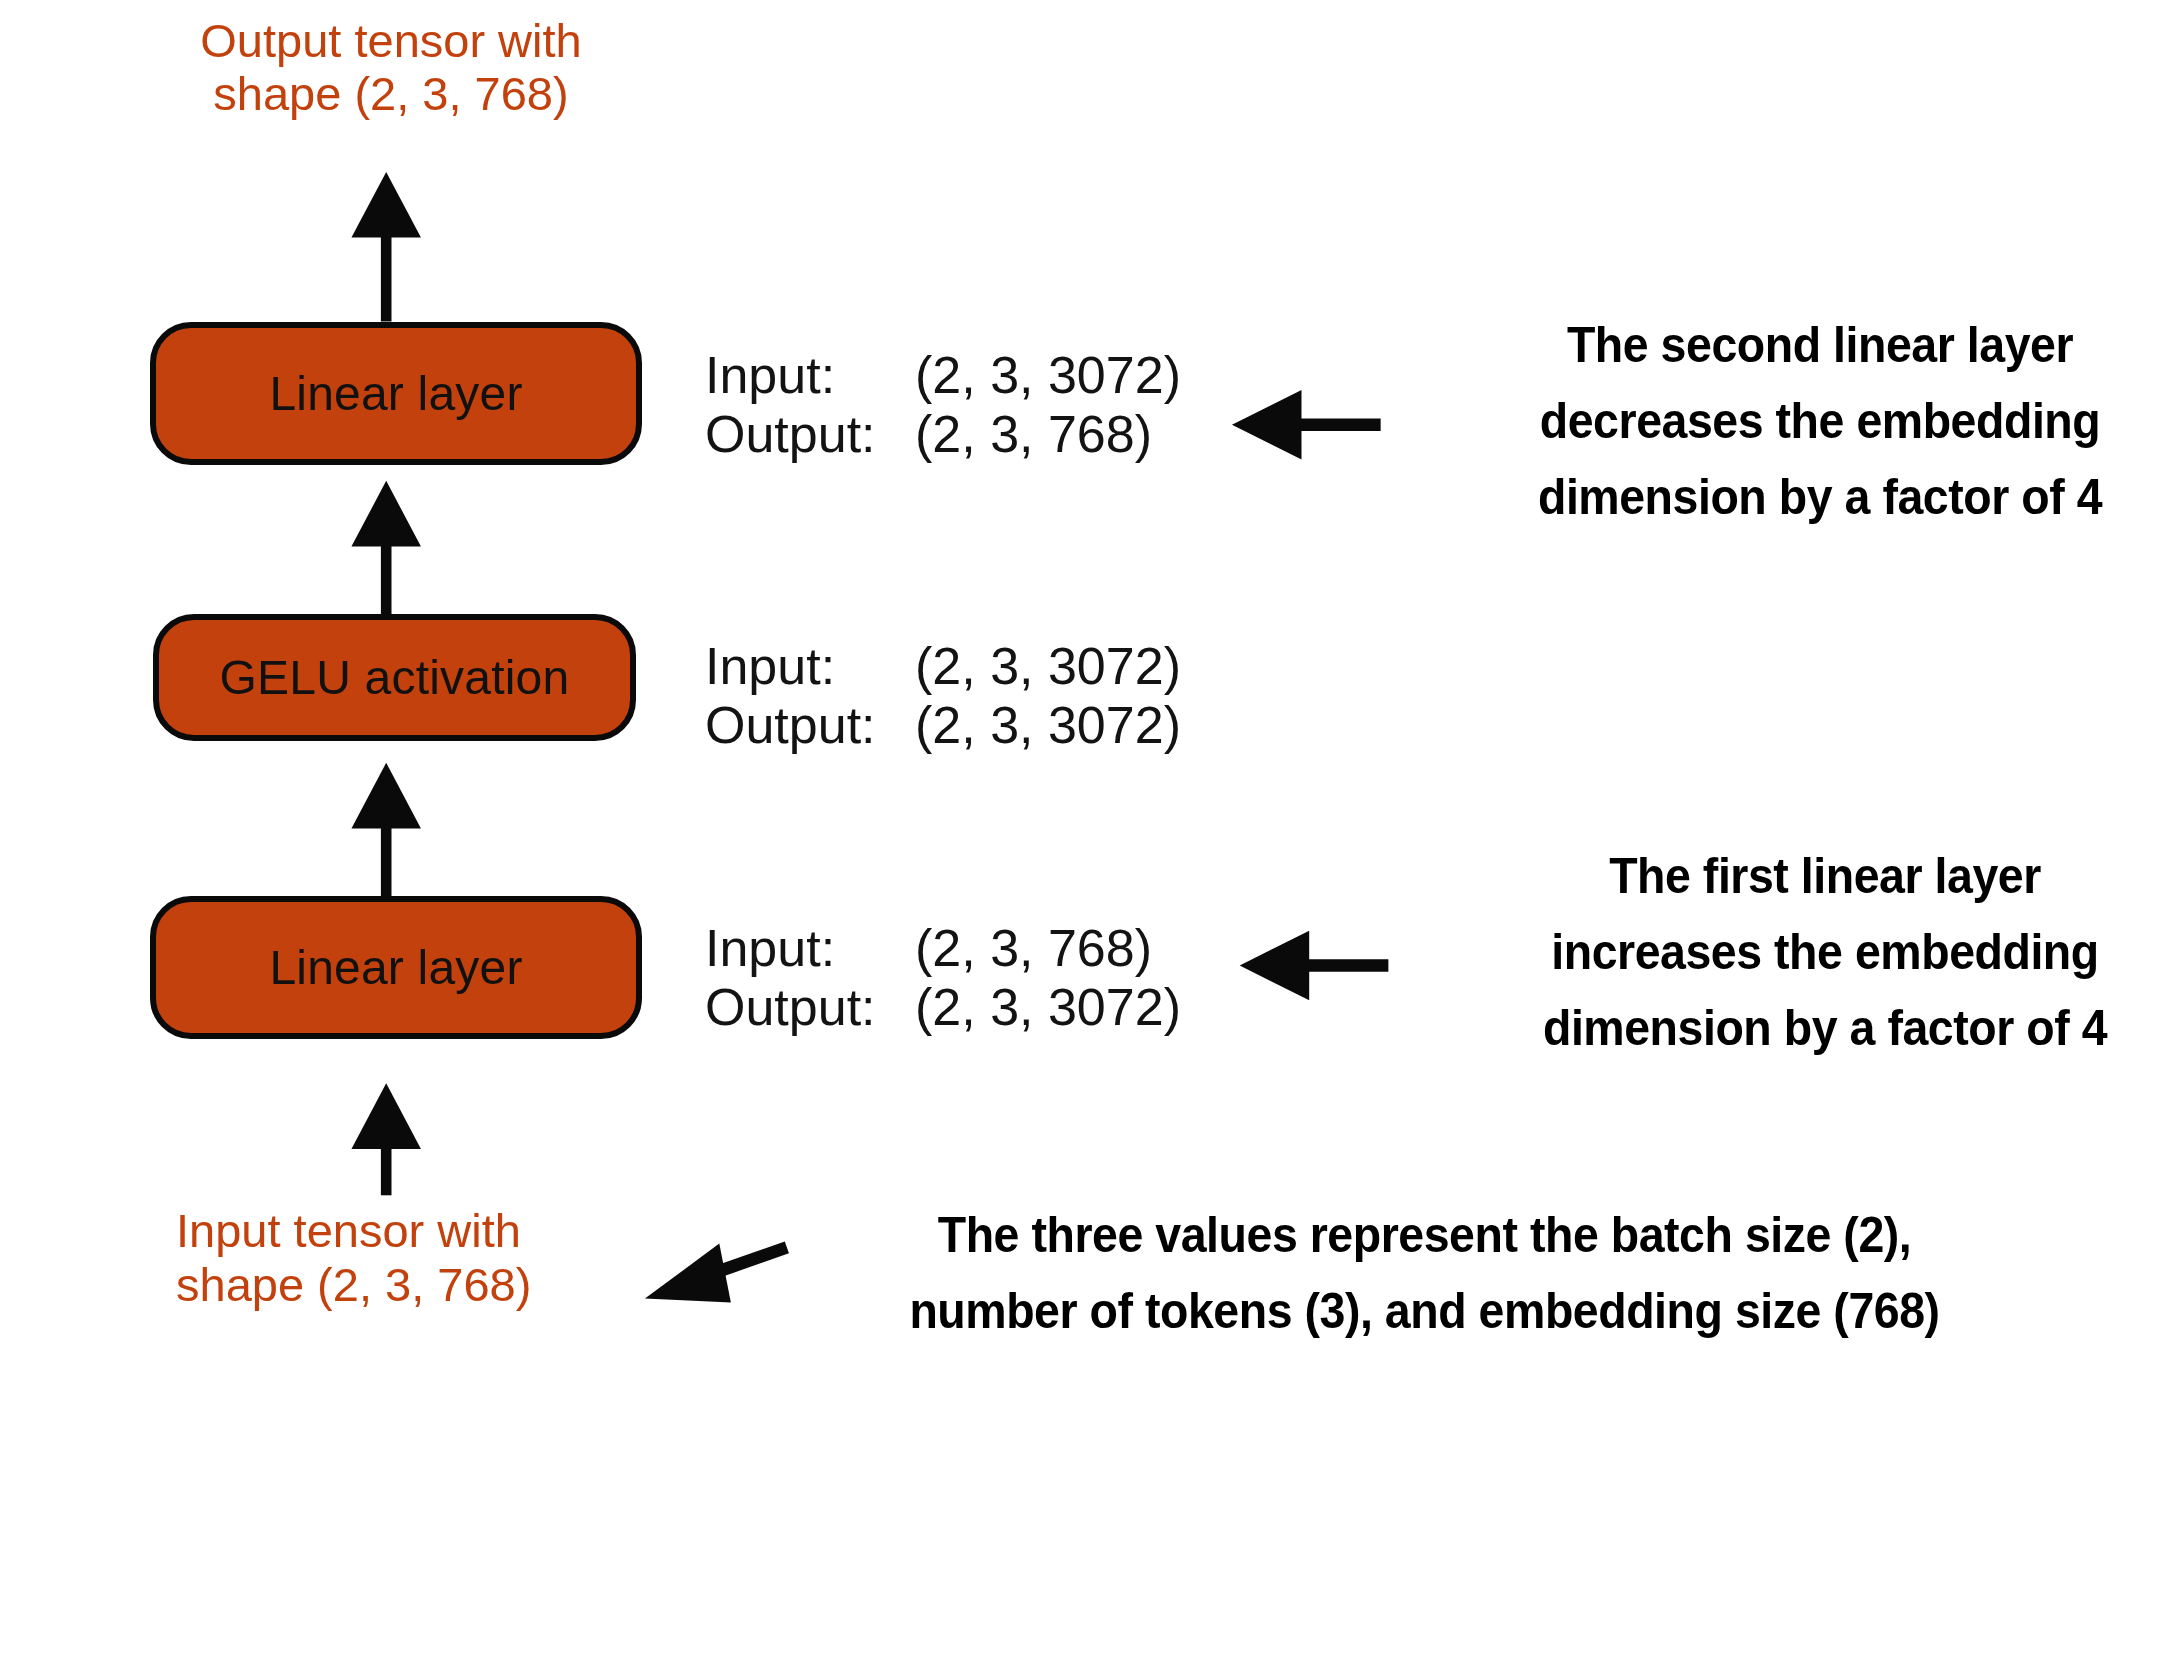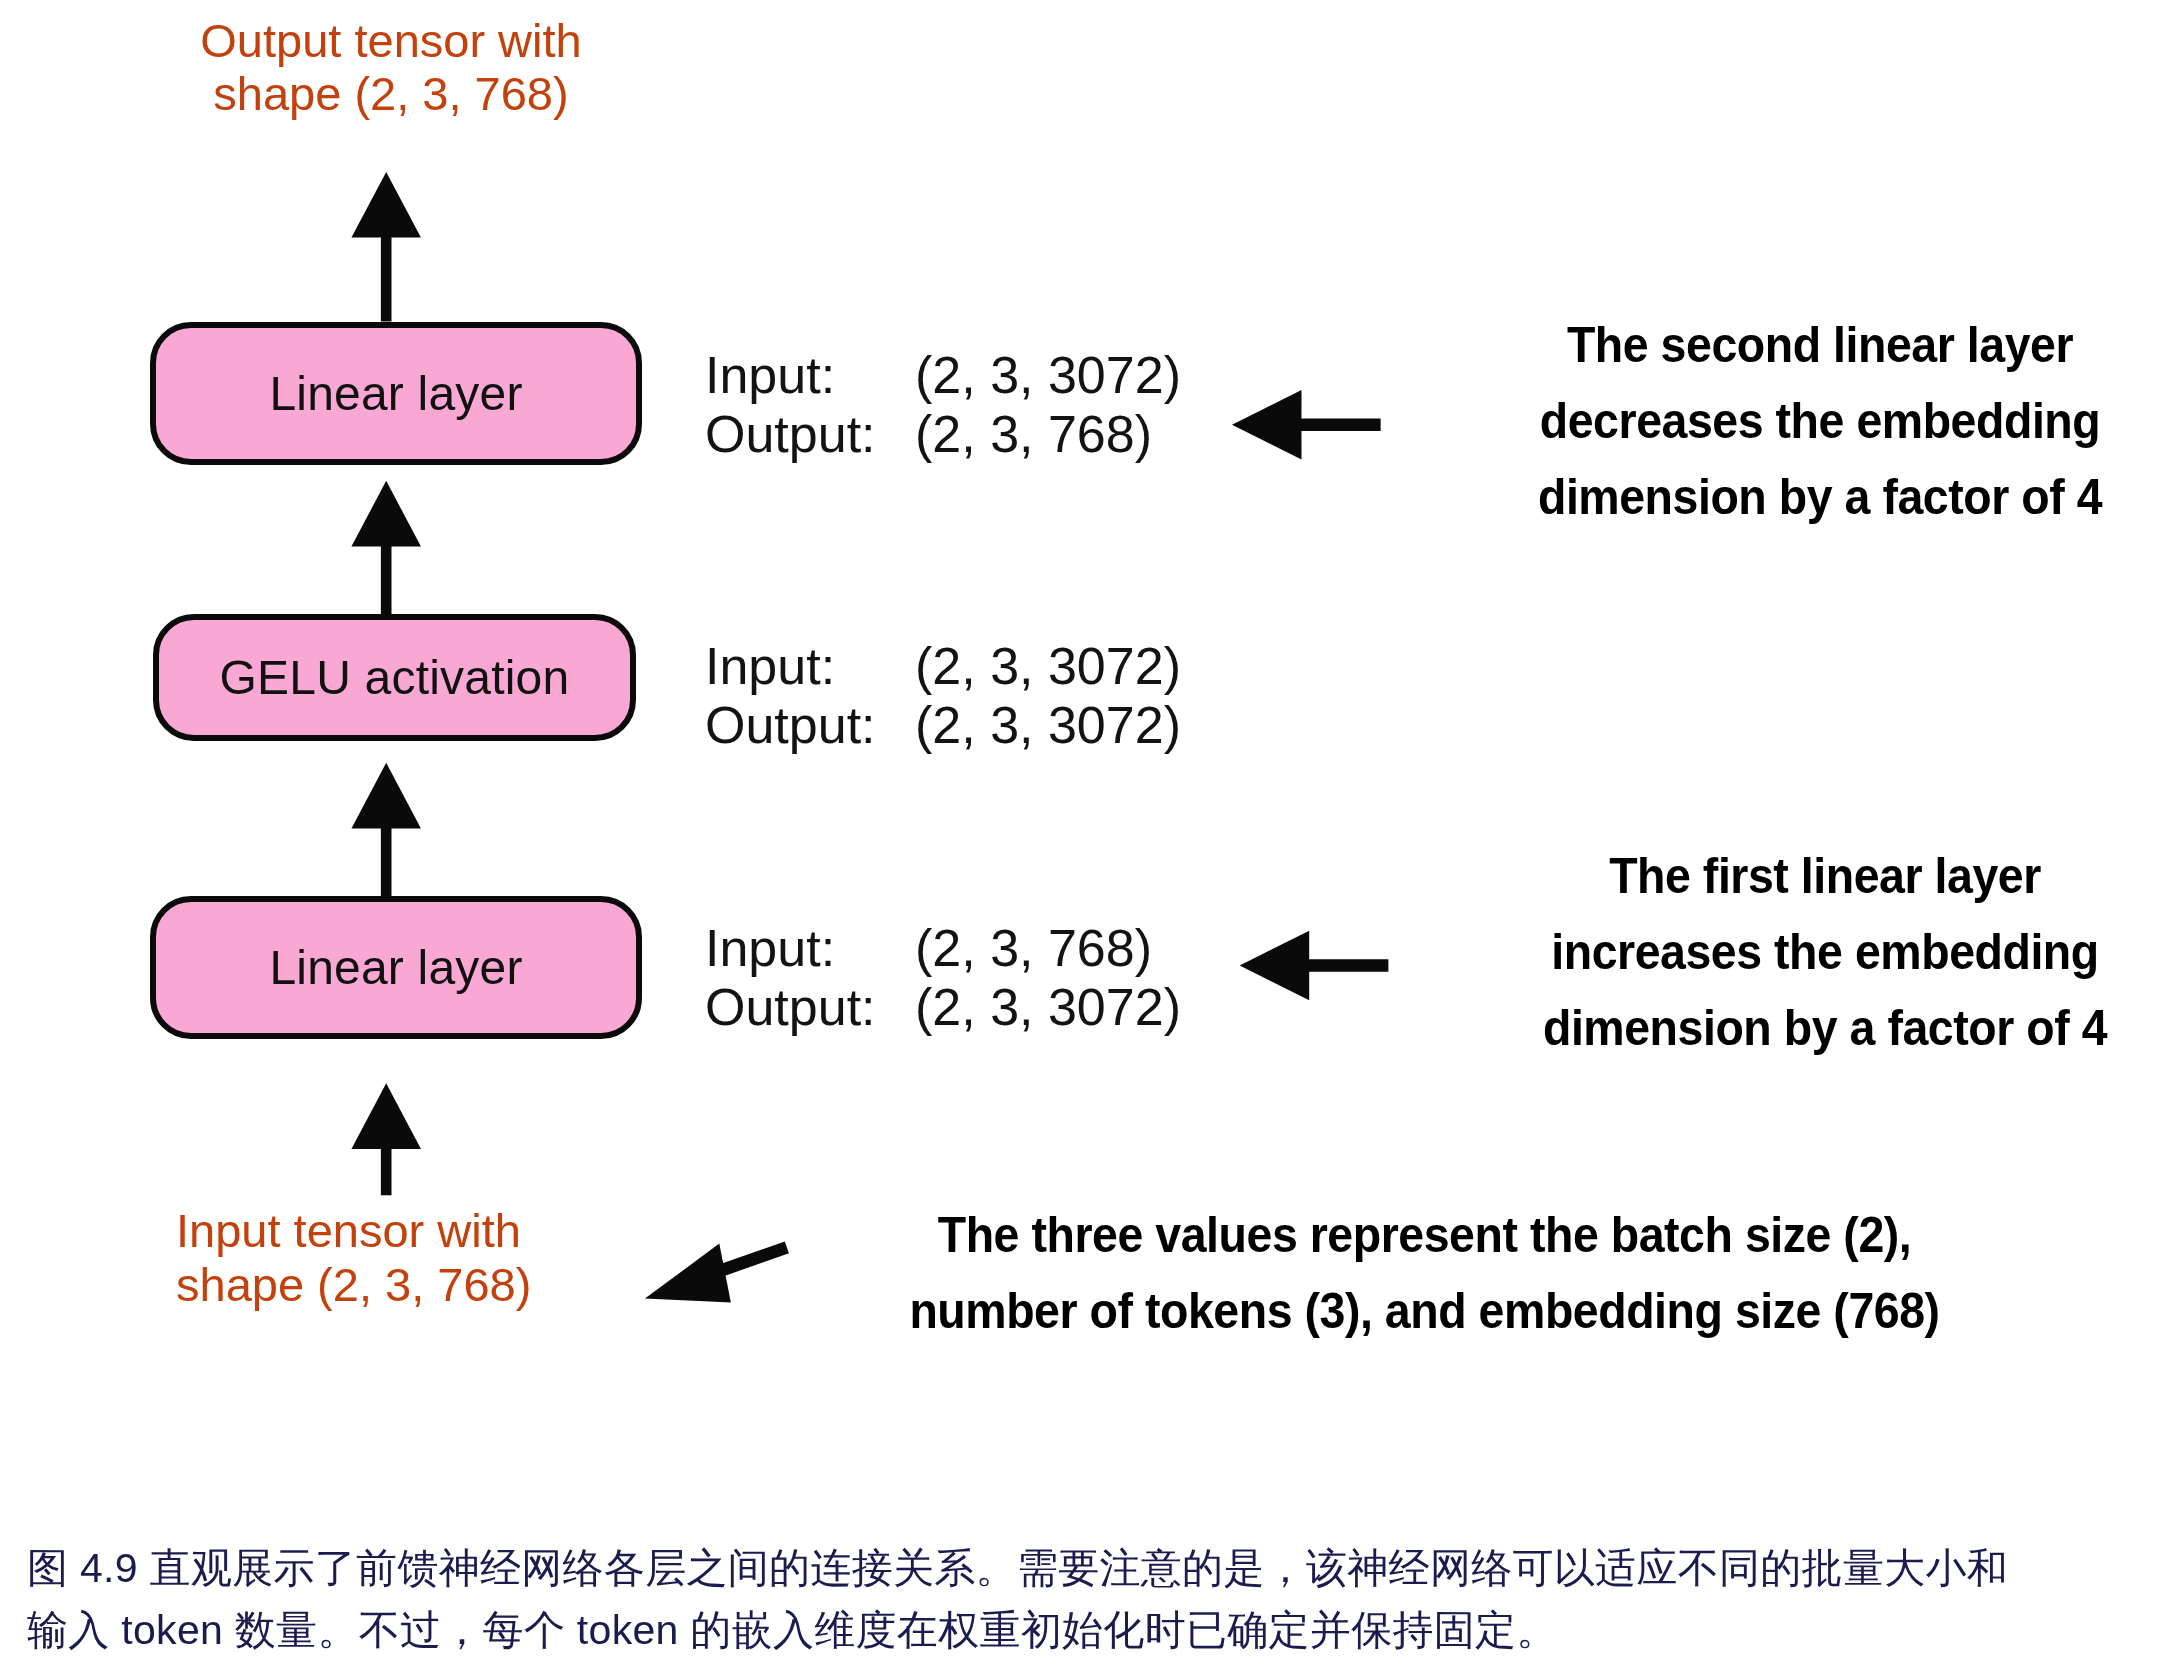--- a/index.html
+++ b/index.html
@@ -21,21 +21,21 @@
     width: 2182px;
     height: 1680px;
   }
 
   
   .node-box {
     position: absolute;
     box-sizing: border-box;
     border: 6.8px solid #0a0a0a;
     border-radius: 41px;
-    background: #f9a8d4;
+    background: #c2410c;
     display: flex;
     align-items: center;
     justify-content: center;
     z-index: 3;
   }
   .node-label {
     font-family: "Liberation Sans", sans-serif;
     font-size: 48px;
     font-weight: 400;
     color: #111111;
@@ -204,19 +204,15 @@
 dimension by a factor of 4</div>
 
   <div class="callout" style="left:1487px; top:838px; width:676px;">The first linear layer
 increases the embedding
 dimension by a factor of 4</div>
 
   <div class="callout" style="left:816px; top:1197px; width:1217px;">The three values represent the batch size (2),
 number of tokens (3), and embedding size
 (768)</div>
 
-  <div class="caption" style="left:27px; top:1537px; width:2134px;">
-    <div>图 4.9 直观展示了前馈神经网络各层之间的连接关系。需要注意的是，该神经网络可以适应不同的批量大小和</div>
-    <div>输入 token 数量。不过，每个 token 的嵌入维度在权重初始化时已确定并保持固定。</div>
-  </div>
 
 </div>
 
 
 </body></html>

